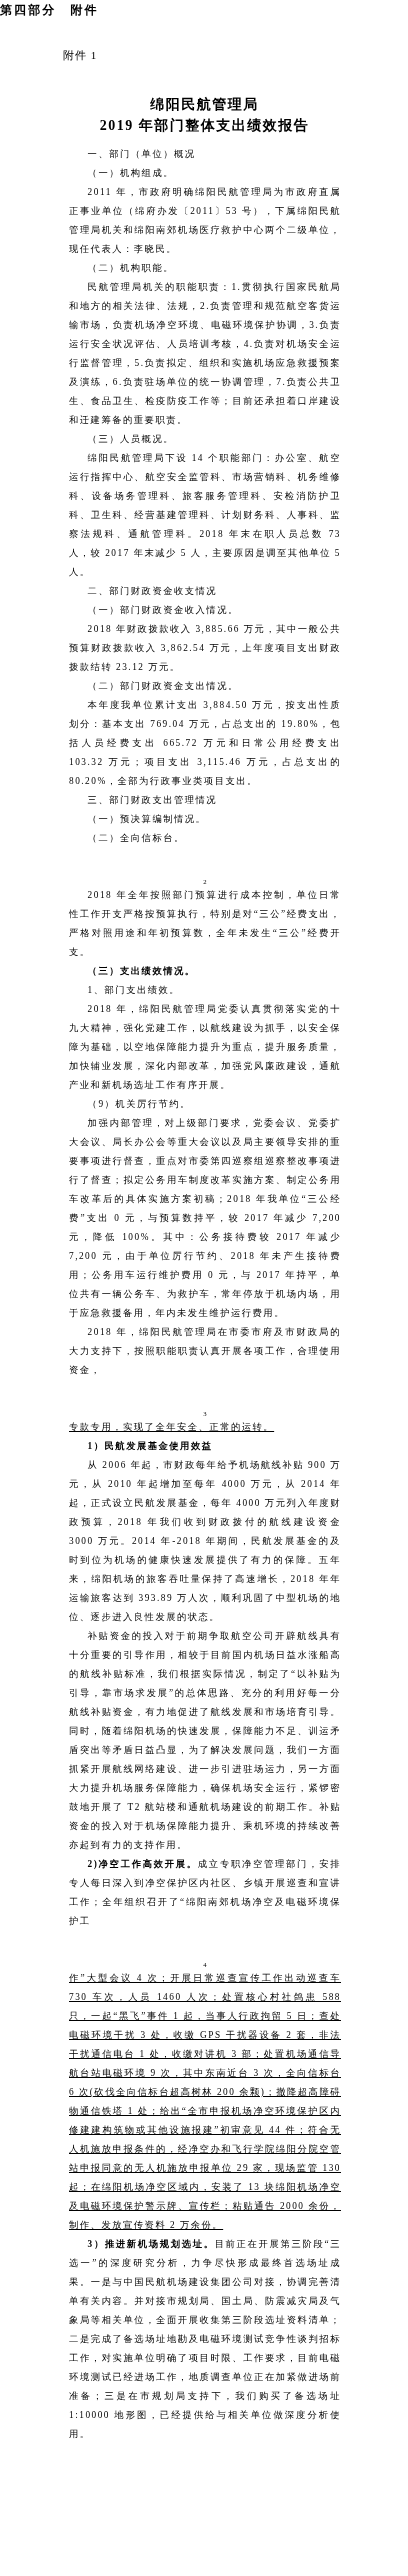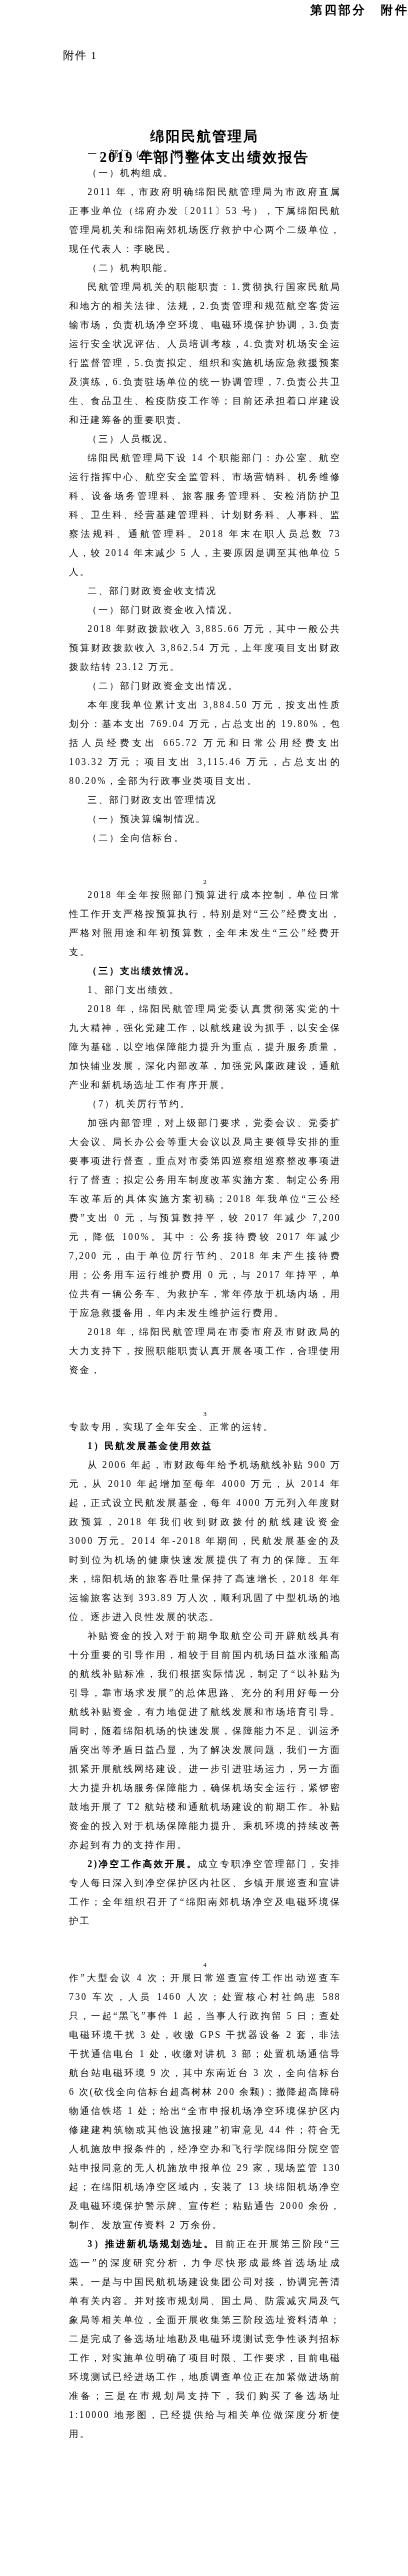--- a/index.html
+++ b/index.html
@@ -7,45 +7,45 @@
     position:relative;
     width:409px;height:3349px;
     margin:0 auto;
     background:#ffffff;
     overflow:hidden;
     font-family:"Liberation Serif","DejaVu Serif",serif;
     color:#000;
   }
   .part-heading{
     position:absolute;top:2.1px;left:0;width:100%;
-    text-align:right;
+    text-align:left;
     font-family:"Liberation Sans","DejaVu Sans",sans-serif;
     font-weight:bold;font-size:12px;letter-spacing:2.1px;
   }
   .attachment-label{
     position:absolute;top:48px;left:63px;
     font-size:11px;letter-spacing:1px;
   }
   .report-title{
     position:absolute;left:0;width:100%;
     text-align:center;font-weight:bold;
-    font-size:14px;letter-spacing:1.5px;margin-top:32px;
+    font-size:14px;letter-spacing:1.5px;
   }
   .report-title.line1{top:96px;}
   .report-title.line2{top:117px;}
   .report{
     position:absolute;top:145px;left:69px;width:272px;
     font-size:9.3px;line-height:19px;
     text-align:justify;letter-spacing:1.5px;
   }
   .report p{margin:0;padding:0;}
   .h1,.h2,.h3{text-indent:2em;}
   .h2b,.h3b{text-indent:2em;font-weight:bold;}
   .para{text-indent:2em;}
-  .para_cont{text-indent:0;}
+  .para_cont{text-indent:0;text-decoration:underline;}
   .para strong,.para_cont strong{font-weight:bold;}
   .pagebreak{
     height:38px;display:flex;align-items:flex-end;justify-content:center;
     text-indent:0;
   }
   .pageno{
     font-size:6.7px;line-height:9.3px;letter-spacing:0;
     font-family:"Liberation Serif","DejaVu Serif",serif;
   }
 </style>
@@ -63,37 +63,37 @@
   <div class="report-title line2">2019 年部门整体支出绩效报告</div>
 
   <div class="report">
     <div>
         <p class="h1">一、部门（单位）概况</p>
         <p class="h2">（一）机构组成。</p>
         <p class="para">2011 年，市政府明确绵阳民航管理局为市政府直属正事业单位（绵府办发〔2011〕53 号），下属绵阳民航管理局机关和绵阳南郊机场医疗救护中心两个二级单位，现任代表人：李晓民。</p>
         <p class="h2">（二）机构职能。</p>
         <p class="para">民航管理局机关的职能职责：1.贯彻执行国家民航局和地方的相关法律、法规，2.负责管理和规范航空客货运输市场，负责机场净空环境、电磁环境保护协调，3.负责运行安全状况评估、人员培训考核，4.负责对机场安全运行监督管理，5.负责拟定、组织和实施机场应急救援预案及演练，6.负责驻场单位的统一协调管理，7.负责公共卫生、食品卫生、检疫防疫工作等；目前还承担着口岸建设和迁建筹备的重要职责。</p>
         <p class="h2">（三）人员概况。</p>
-        <p class="para">绵阳民航管理局下设 14 个职能部门：办公室、航空运行指挥中心、航空安全监管科、市场营销科、机务维修科、设备场务管理科、旅客服务管理科、安检消防护卫科、卫生科、经营基建管理科、计划财务科、人事科、监察法规科、通航管理科。2018 年末在职人员总数 73 人，较 2014 年末减少 5 人，主要原因是调至其他单位 5 人。</p>
+        <p class="para">绵阳民航管理局下设 14 个职能部门：办公室、航空运行指挥中心、航空安全监管科、市场营销科、机务维修科、设备场务管理科、旅客服务管理科、安检消防护卫科、卫生科、经营基建管理科、计划财务科、人事科、监察法规科、通航管理科。2018 年末在职人员总数 73 人，较 2017 年末减少 5 人，主要原因是调至其他单位 5 人。</p>
         <p class="h1">二、部门财政资金收支情况</p>
         <p class="h2">（一）部门财政资金收入情况。</p>
         <p class="para">2018 年财政拨款收入 3,885.66 万元，其中一般公共预算财政拨款收入 3,862.54 万元，上年度项目支出财政拨款结转 23.12 万元。</p>
         <p class="h2">（二）部门财政资金支出情况。</p>
         <p class="para">本年度我单位累计支出 3,884.50 万元，按支出性质划分：基本支出 769.04 万元，占总支出的 19.80%，包括人员经费支出 665.72 万元和日常公用经费支出 103.32 万元；项目支出 3,115.46 万元，占总支出的 80.20%，全部为行政事业类项目支出。</p>
         <p class="h1">三、部门财政支出管理情况</p>
         <p class="h2">（一）预决算编制情况。</p>
         <p class="h2">（二）全向信标台。</p>
         <div class="pagebreak">
           <span class="pageno">2</span>
         </div>
         <p class="para">2018 年全年按照部门预算进行成本控制，单位日常性工作开支严格按预算执行，特别是对“三公”经费支出，严格对照用途和年初预算数，全年未发生“三公”经费开支。</p>
         <p class="h2b">（三）支出绩效情况。</p>
         <p class="h3">1、部门支出绩效。</p>
         <p class="para">2018 年，绵阳民航管理局党委认真贯彻落实党的十九大精神，强化党建工作，以航线建设为抓手，以安全保障为基础，以空地保障能力提升为重点，提升服务质量，加快辅业发展，深化内部改革，加强党风廉政建设，通航产业和新机场选址工作有序开展。</p>
-        <p class="h3">（7）机关厉行节约。</p>
+        <p class="h3">（9）机关厉行节约。</p>
         <p class="para">加强内部管理，对上级部门要求，党委会议、党委扩大会议、局长办公会等重大会议以及局主要领导安排的重要事项进行督查，重点对市委第四巡察组巡察整改事项进行了督查；拟定公务用车制度改革实施方案、制定公务用车改革后的具体实施方案初稿；2018 年我单位“三公经费”支出 0 元，与预算数持平，较 2017 年减少 7,200 元，降低 100%。其中：公务接待费较 2017 年减少 7,200 元，由于单位厉行节约、2018 年未产生接待费用；公务用车运行维护费用 0 元，与 2017 年持平，单位共有一辆公务车、为救护车，常年停放于机场内场，用于应急救援备用，年内未发生维护运行费用。</p>
         <p class="para">2018 年，绵阳民航管理局在市委市府及市财政局的大力支持下，按照职能职责认真开展各项工作，合理使用资金，</p>
         <div class="pagebreak">
           <span class="pageno">3</span>
         </div>
         <p class="para_cont">专款专用，实现了全年安全、正常的运转。</p>
         <p class="h3b">1）民航发展基金使用效益</p>
         <p class="para">从 2006 年起，市财政每年给予机场航线补贴 900 万元，从 2010 年起增加至每年 4000 万元，从 2014 年起，正式设立民航发展基金，每年 4000 万元列入年度财政预算，2018 年我们收到财政拨付的航线建设资金 3000 万元。2014 年-2018 年期间，民航发展基金的及时到位为机场的健康快速发展提供了有力的保障。五年来，绵阳机场的旅客吞吐量保持了高速增长，2018 年年运输旅客达到 393.89 万人次，顺利巩固了中型机场的地位、逐步进入良性发展的状态。</p>
         <p class="para">补贴资金的投入对于前期争取航空公司开辟航线具有十分重要的引导作用，相较于目前国内机场日益水涨船高的航线补贴标准，我们根据实际情况，制定了“以补贴为引导，靠市场求发展”的总体思路、充分的利用好每一分航线补贴资金，有力地促进了航线发展和市场培育引导。同时，随着绵阳机场的快速发展，保障能力不足、训运矛盾突出等矛盾日益凸显，为了解决发展问题，我们一方面抓紧开展航线网络建设、进一步引进驻场运力，另一方面大力提升机场服务保障能力，确保机场安全运行，紧锣密鼓地开展了 T2 航站楼和通航机场建设的前期工作。补贴资金的投入对于机场保障能力提升、乘机环境的持续改善亦起到有力的支持作用。</p>
         <p class="para"><strong>2)净空工作高效开展。</strong>成立专职净空管理部门，安排专人每日深入到净空保护区内社区、乡镇开展巡查和宣讲工作；全年组织召开了“绵阳南郊机场净空及电磁环境保护工</p>

